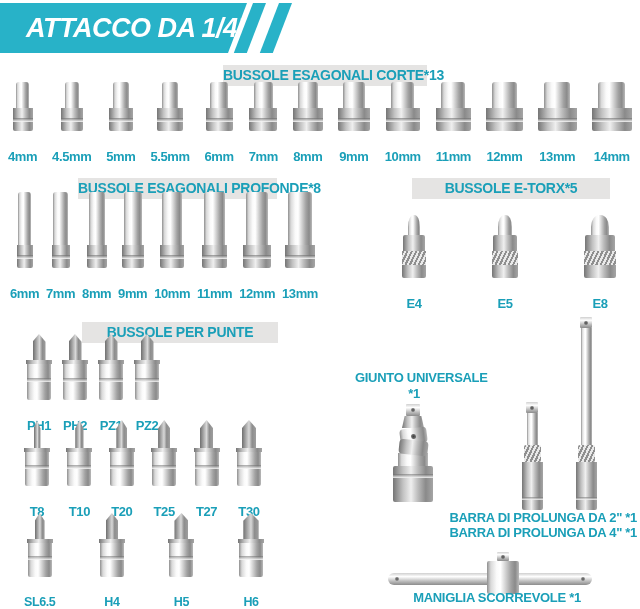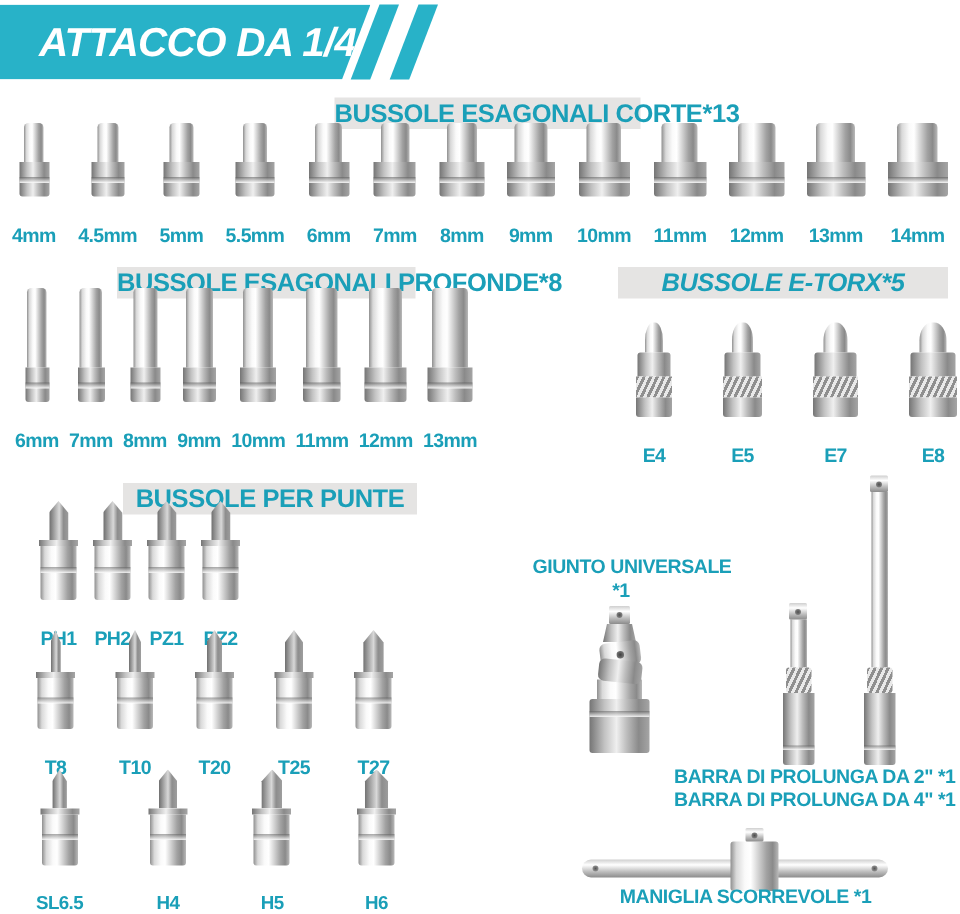--- a/index.html
+++ b/index.html
@@ -18,42 +18,42 @@
   
   .banner{position:absolute;left:0;top:3px;width:247px;height:50px;background:var(--accent);
     clip-path:polygon(0 0,100% 0,calc(100% - 19px) 100%,0 100%);}
   .banner-title{color:#fff;font-size:27px;font-weight:bold;font-style:italic;line-height:50px;
     padding-left:26px;white-space:nowrap;letter-spacing:-0.5px;}
   .stripe{position:absolute;top:3px;width:13px;height:50px;background:var(--accent);
     transform:skewX(-21deg);transform-origin:top left;}
   .stripe.s1{left:253px;} .stripe.s2{left:279px;}
   
   .secbox{position:absolute;height:21px;background:var(--boxbg);color:var(--teal);
-    font-weight:bold;font-size:17px;line-height:21px;text-align:center;letter-spacing:-0.3px;white-space:nowrap;}
+    font-weight:bold;font-size:14px;line-height:21px;text-align:center;letter-spacing:-0.3px;white-space:nowrap;}
   .box-corte{left:223px;top:65px;width:204px;}
   .box-profonde{left:78px;top:178px;width:199px;}
-  .box-etorx{left:412px;top:178px;width:220px;font-style:italic;}
+  .box-etorx{left:412px;top:178px;width:198px;}
   .box-punte{left:82px;top:322px;width:196px;}
   
   .row{position:absolute;display:flex;justify-content:space-between;align-items:flex-end;}
   .cell{display:flex;flex-direction:column;align-items:center;justify-content:flex-end;}
   .sizelabel{color:var(--teal);font-weight:bold;font-size:13px;letter-spacing:-0.4px;
     margin-top:18px;white-space:nowrap;}
   
   .row-short{left:8px;top:94px;width:624px;height:70px;}
   .row-short .neck{width:calc(13px + var(--i)*1.2px);height:26px;background:var(--chrome);border-radius:3px 3px 0 0;}
   .row-short .base{width:calc(20px + var(--i)*1.7px);height:23px;background:var(--chromeD);border-radius:0 0 2px 2px;position:relative;}
   .base::after{content:"";position:absolute;left:0;right:0;top:42%;height:4px;
     background:linear-gradient(180deg,rgba(80,80,80,.55),rgba(255,255,255,.9));}
   
   .row-deep{left:10px;top:206px;width:308px;height:95px;}
   .row-deep .neck{width:calc(13px + var(--i)*1.6px);height:53px;background:var(--chrome);border-radius:3px 3px 0 0;}
   .row-deep .base{width:calc(16px + var(--i)*1.9px);height:23px;background:var(--chromeD);border-radius:0 0 2px 2px;position:relative;}
   
-  .row-etorx{left:424px;top:229px;width:214px;height:82px;}
+  .row-etorx{left:402px;top:229px;width:214px;height:82px;}
   .et-neck{width:calc(12px + var(--i)*1.6px);height:20px;background:var(--chrome);border-radius:45% 45% 0 0/60% 60% 0 0;}
   .et-shoulder{width:calc(22px + var(--i)*1.8px);height:16px;background:var(--chromeD);border-radius:2px 2px 0 0;}
   .et-knurl{width:calc(24px + var(--i)*2px);height:14px;background:var(--knurl);}
   .et-base{width:calc(24px + var(--i)*2px);height:13px;background:var(--chromeD);border-radius:0 0 2px 2px;}
   
   .bit-tip{background:var(--steel);clip-path:polygon(50% 0,100% 30%,100% 100%,0 100%,0 30%);}
   .bit-collar{width:26px;height:4px;background:var(--chromeD);}
   .bit-body{width:24px;height:36px;background:var(--chrome);border-radius:0 0 2px 2px;position:relative;}
   .bit-body::after{content:"";position:absolute;left:0;right:0;top:38%;height:4px;
     background:linear-gradient(180deg,rgba(80,80,80,.5),rgba(255,255,255,.85));}
@@ -268,27 +268,20 @@
 
       <div class="cell" style="--i: 1;">
         <div class="et-neck"></div>
         <div class="et-shoulder"></div>
         <div class="et-knurl"></div>
         <div class="et-base"></div>
         <div class="sizelabel">E5</div>
       </div>
 
 
-      <div class="cell" style="--i: 3;">
-        <div class="et-neck"></div>
-        <div class="et-shoulder"></div>
-        <div class="et-knurl"></div>
-        <div class="et-base"></div>
-        <div class="sizelabel">E7</div>
-      </div>
 
       <div class="cell" style="--i: 4;">
         <div class="et-neck"></div>
         <div class="et-shoulder"></div>
         <div class="et-knurl"></div>
         <div class="et-base"></div>
         <div class="sizelabel">E8</div>
       </div>
     </div>
 
@@ -354,20 +347,26 @@
         <div class="sizelabel">T25</div>
       </div>
 
       <div class="cell" style="--i: 5;">
         <div class="bit-tip"></div>
         <div class="bit-collar"></div>
         <div class="bit-body"></div>
         <div class="sizelabel">T27</div>
       </div>
 
+      <div class="cell" style="--i: 6;">
+        <div class="bit-tip"></div>
+        <div class="bit-collar"></div>
+        <div class="bit-body"></div>
+        <div class="sizelabel">T30</div>
+      </div>
     </div>
 
   <div class="row row-slhex">
 
 
 
       <div class="cell" style="--i: 2;">
         <div class="bit-tip"></div>
         <div class="bit-collar"></div>
         <div class="bit-body"></div>

